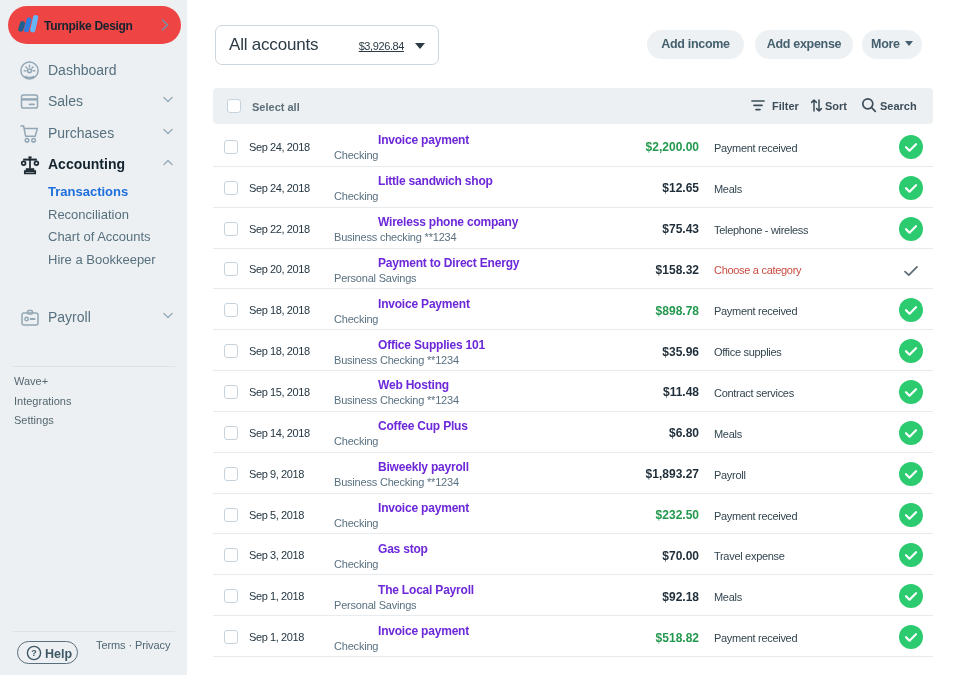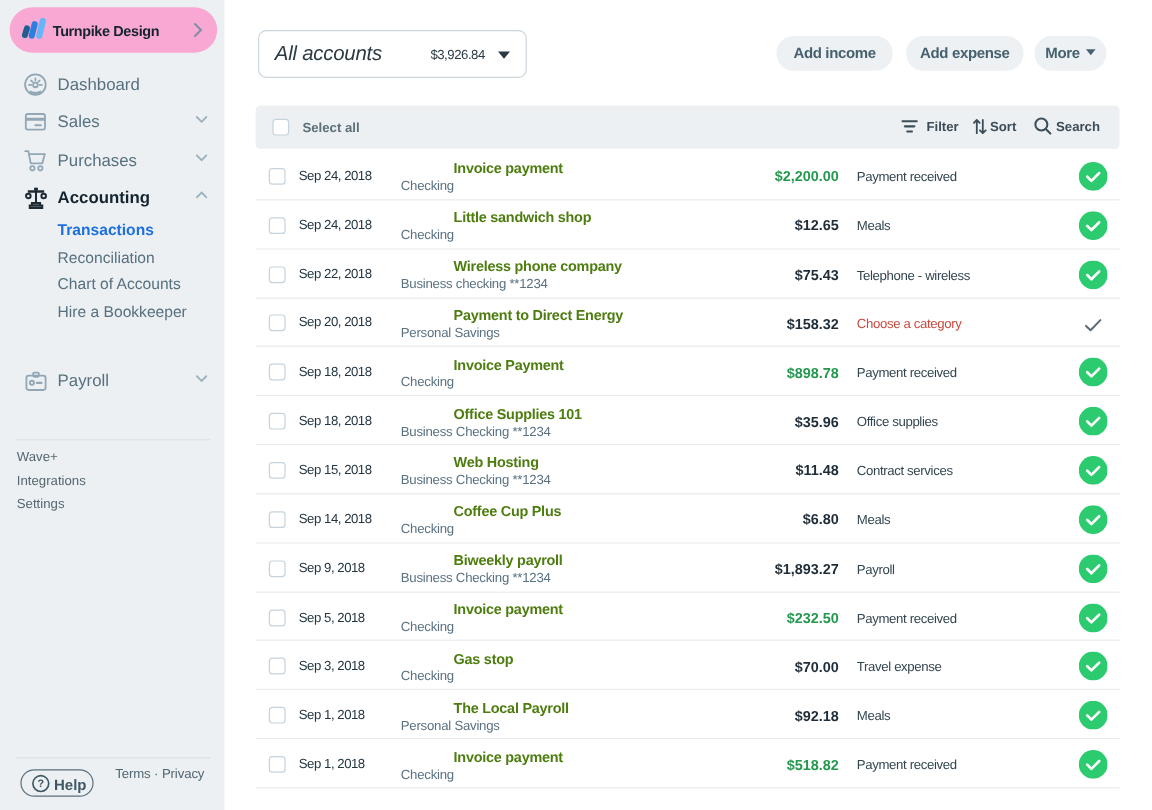--- a/index.html
+++ b/index.html
@@ -4,21 +4,21 @@
 <style>
 * { margin:0; padding:0; box-sizing:border-box; }
 html,body { width:960px; height:675px; overflow:hidden; background:#fff;
   font-family:"Liberation Sans", sans-serif; }
 .abs { position:absolute; }
 
 
 #sidebar { position:absolute; left:0; top:0; width:187px; height:675px;
   background:#edf0f3; }
 #logo-pill { position:absolute; left:8px; top:6px; width:173px; height:38px;
-  background:#f9a8d4; border-radius:19px; }
+  background:#ef4444; border-radius:19px; }
 #logo-pill .lname { position:absolute; left:36px; top:13px; font-size:12px;
   font-weight:bold; color:#14242f; letter-spacing:-0.3px; }
 #logo-pill .chev { position:absolute; right:12px; top:13px; }
 
 .nav-item { position:absolute; left:0; width:187px; height:22px; }
 .nav-item .ic { position:absolute; left:19px; top:1px; }
 .nav-item .lbl { position:absolute; left:48px; top:3px; font-size:14px;
   color:#56707e; }
 .nav-item .lbl.active { color:#14242f; font-weight:bold; }
 .nav-item .vchev { position:absolute; right:14px; top:6px; }
@@ -30,22 +30,22 @@
 .small-link { position:absolute; left:14px; font-size:11px; color:#54676f; }
 #help-pill { position:absolute; left:17px; top:641px; width:61px; height:23px;
   border:1px solid #5a6f7d; border-radius:12px; background:transparent; }
 #help-pill span { position:absolute; left:27px; top:5px; font-size:12.5px;
   font-weight:bold; color:#3f5866; }
 #terms { position:absolute; left:96px; top:639px; font-size:11px; letter-spacing:-0.1px; color:#4e6672; }
 
 
 #acct-box { position:absolute; left:215px; top:25px; width:224px; height:40px;
   background:#fff; border:1px solid #ccd6dd; border-radius:7px; }
-#acct-box .t1 { position:absolute; left:13px; top:9px; font-size:17px; letter-spacing:-0.2px; color:#2b3a44;font-style:italic; }
-#acct-box .t2 { position:absolute; right:34px; top:14px; font-size:11px; letter-spacing:-0.4px; color:#2b3a44; }
+#acct-box .t1 { position:absolute; left:13px; top:9px; font-size:17px; letter-spacing:-0.2px; color:#2b3a44; }
+#acct-box .t2 { position:absolute; right:34px; top:14px; font-size:11px; letter-spacing:-0.4px; color:#2b3a44;text-decoration:underline; }
 #acct-box .tri { position:absolute; right:13px; top:17px; width:0; height:0;
   border-left:5px solid transparent; border-right:5px solid transparent;
   border-top:6px solid #2b3a44; }
 .pill-btn { position:absolute; top:30px; height:29px; background:#eef1f3;
   border-radius:15px; font-size:12.5px; letter-spacing:-0.3px; font-weight:bold; color:#45606e;
   text-align:center; line-height:29px; }
 
 
 #thead { position:absolute; left:213px; top:88px; width:720px; height:36px;
   background:#edf0f2; border-radius:4px; }
@@ -56,21 +56,21 @@
   font-weight:bold; color:#5c6f79; }
 .hctrl { position:absolute; top:12px; font-size:11px; font-weight:bold;
   color:#3c4d59; }
 
 #rows { position:absolute; left:213px; top:126px; width:720px; }
 .row { position:relative; width:720px; height:40.85px; border-bottom:1px solid #e8ebee; }
 .row .cbx { position:absolute; left:11px; top:50%; margin-top:-6px; }
 .row .date { position:absolute; left:36px; top:50%; margin-top:-5px;
   font-size:11px; letter-spacing:-0.4px; color:#243642; }
 .row .desc { position:absolute; left:121px; top:calc(50% + 2.5px); transform:translateY(-50%); }
-.row .desc .t { font-size:12px; letter-spacing:-0.2px; font-weight:bold; color:#4d7c0f; line-height:15px;padding-left:44px; }
+.row .desc .t { font-size:12px; letter-spacing:-0.2px; font-weight:bold; color:#6d28d9; line-height:15px;padding-left:44px; }
 .row .desc .s { font-size:11px; letter-spacing:-0.2px; color:#5a7181; line-height:15px; }
 .row .amt { position:absolute; right:234px; top:50%; margin-top:-5.5px;
   font-size:12px; font-weight:bold; color:#1f2d38; }
 .row .amt.green { color:#23984e; }
 .row .cat { position:absolute; left:501px; top:50%; margin-top:-4px;
   font-size:11px; letter-spacing:-0.3px; color:#33454f; }
 .row .cat.red { color:#c74b40; }
 .row .stat { position:absolute; left:686px; top:50%; margin-top:-11px;
   width:24px; height:24px; }
 </style>

